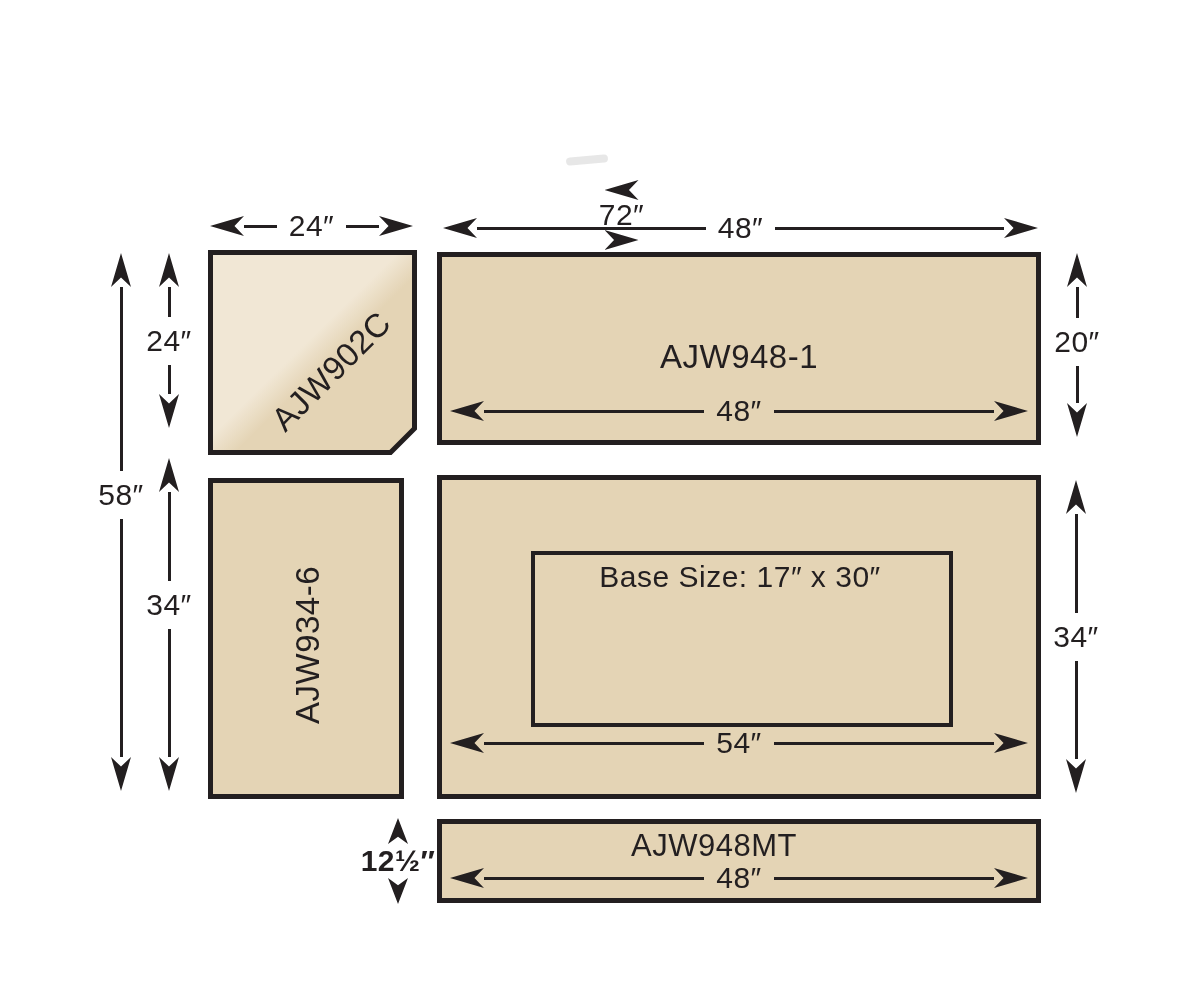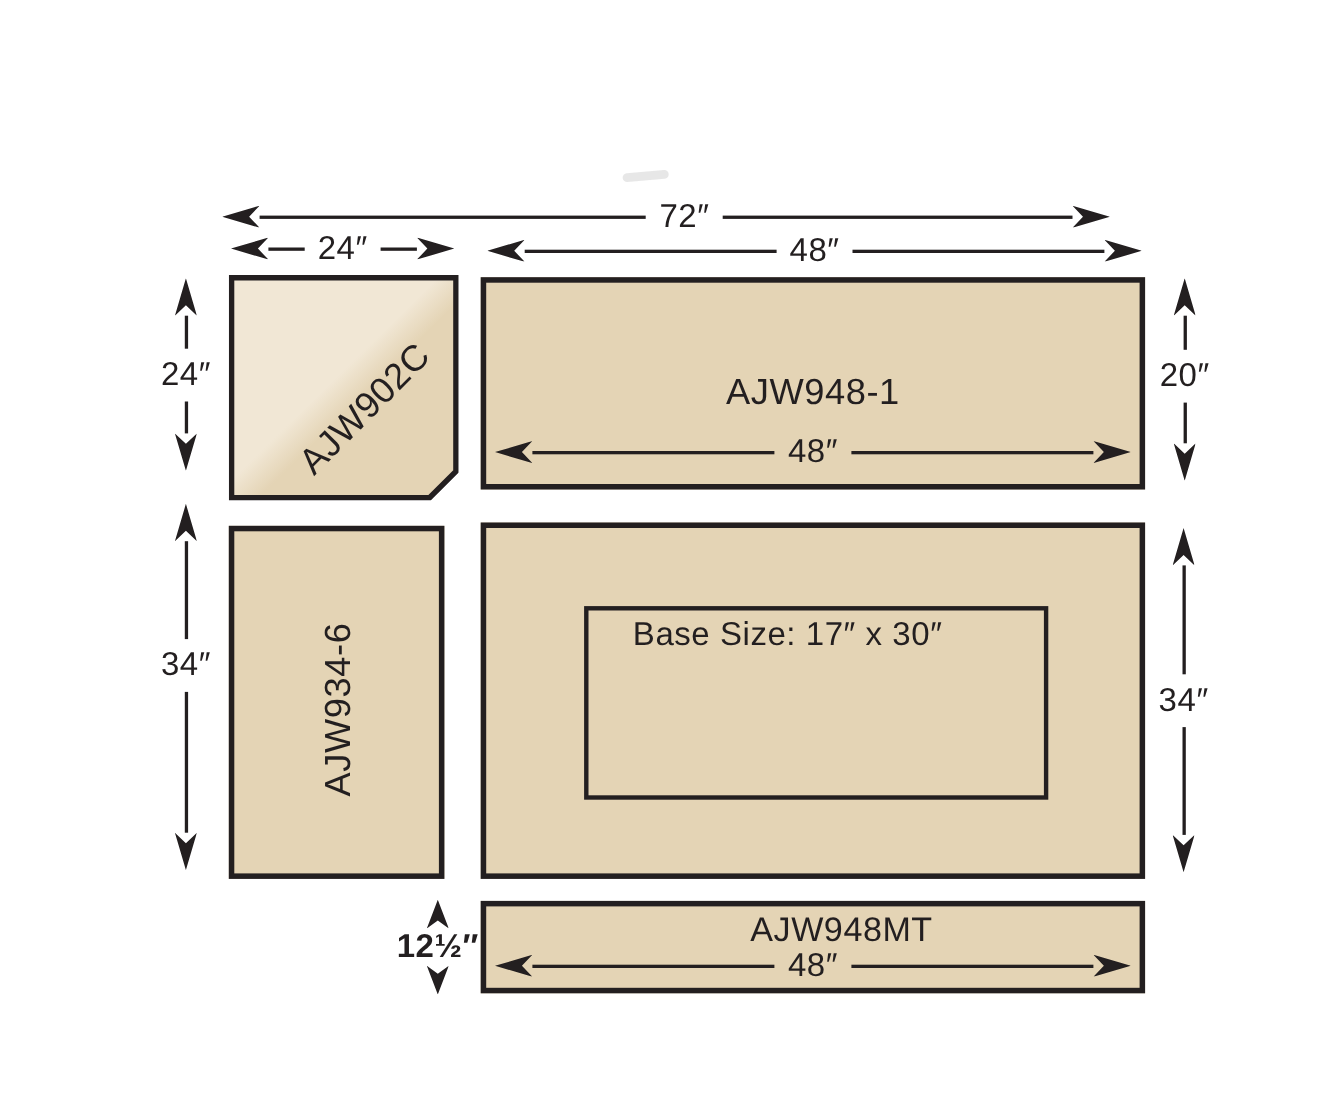--- a/index.html
+++ b/index.html
@@ -95,26 +95,26 @@
   <div class="plabel rot45" style="left:331px;top:371px;">AJW902C</div>
 
   <div class="piece" style="left:437px;top:252px;width:604px;height:193px;"></div>
   <div class="plabel" style="left:739px;top:356px;">AJW948-1</div>
 
   <div class="piece" style="left:208px;top:478px;width:196px;height:321px;"></div>
   <div class="plabel rot90" style="left:307px;top:645px;">AJW934-6</div>
 
   <div class="piece" style="left:437px;top:475px;width:604px;height:324px;"></div>
   <div class="inner-rect" style="left:531px;top:551px;width:422px;height:176px;"></div>
-  <div class="plabel small" style="left:716px;top:577px;">Base Size: 17″ x 30″</div>
+  <div class="plabel small" style="left:740px;top:577px;">Base Size: 17″ x 30″</div>
 
   <div class="piece" style="left:437px;top:819px;width:604px;height:84px;"></div>
-  <div class="plabel" style="left:765px;top:845px;font-size:31px;">AJW948MT</div>
-
-  <div class="dim dim-h" style="left:202px;top:180px;width:807px;">
+  <div class="plabel" style="left:714px;top:845px;font-size:31px;">AJW948MT</div>
+
+  <div class="dim dim-h" style="left:218px;top:180px;width:807px;flex-direction:column;">
     <span class="ah ah-left"></span>
     <span class="seg" style="flex-grow:1.05"></span>
     <span class="dim-label">72″</span>
     <span class="seg" style="flex-grow:0.95"></span>
     <span class="ah ah-right"></span>
   </div>
 
   <div class="dim dim-h" style="left:210px;top:209px;width:203px;">
     <span class="ah ah-left"></span>
     <span class="seg"></span>
@@ -132,29 +132,43 @@
   </div>
 
   <div class="dim dim-h" style="left:450px;top:394px;width:578px;">
     <span class="ah ah-left"></span>
     <span class="seg"></span>
     <span class="dim-label">48″</span>
     <span class="seg"></span>
     <span class="ah ah-right"></span>
   </div>
 
+  <div class="dim dim-h" style="left:450px;top:726px;width:578px;">
+    <span class="ah ah-left"></span>
+    <span class="seg"></span>
+    <span class="dim-label">54″</span>
+    <span class="seg"></span>
+    <span class="ah ah-right"></span>
+  </div>
 
   <div class="dim dim-h" style="left:450px;top:861px;width:578px;">
     <span class="ah ah-left"></span>
     <span class="seg"></span>
     <span class="dim-label">48″</span>
     <span class="seg"></span>
     <span class="ah ah-right"></span>
   </div>
 
+  <div class="dim dim-v" style="left:99px;top:253px;height:538px;">
+    <span class="ah ah-up"></span>
+    <span class="seg" style="flex-grow:0.87"></span>
+    <span class="dim-label">58″</span>
+    <span class="seg" style="flex-grow:1.13"></span>
+    <span class="ah ah-down"></span>
+  </div>
 
   <div class="dim dim-v" style="left:147px;top:253px;height:175px;">
     <span class="ah ah-up"></span>
     <span class="seg"></span>
     <span class="dim-label">24″</span>
     <span class="seg"></span>
     <span class="ah ah-down"></span>
   </div>
 
   <div class="dim dim-v" style="left:147px;top:458px;height:333px;">

